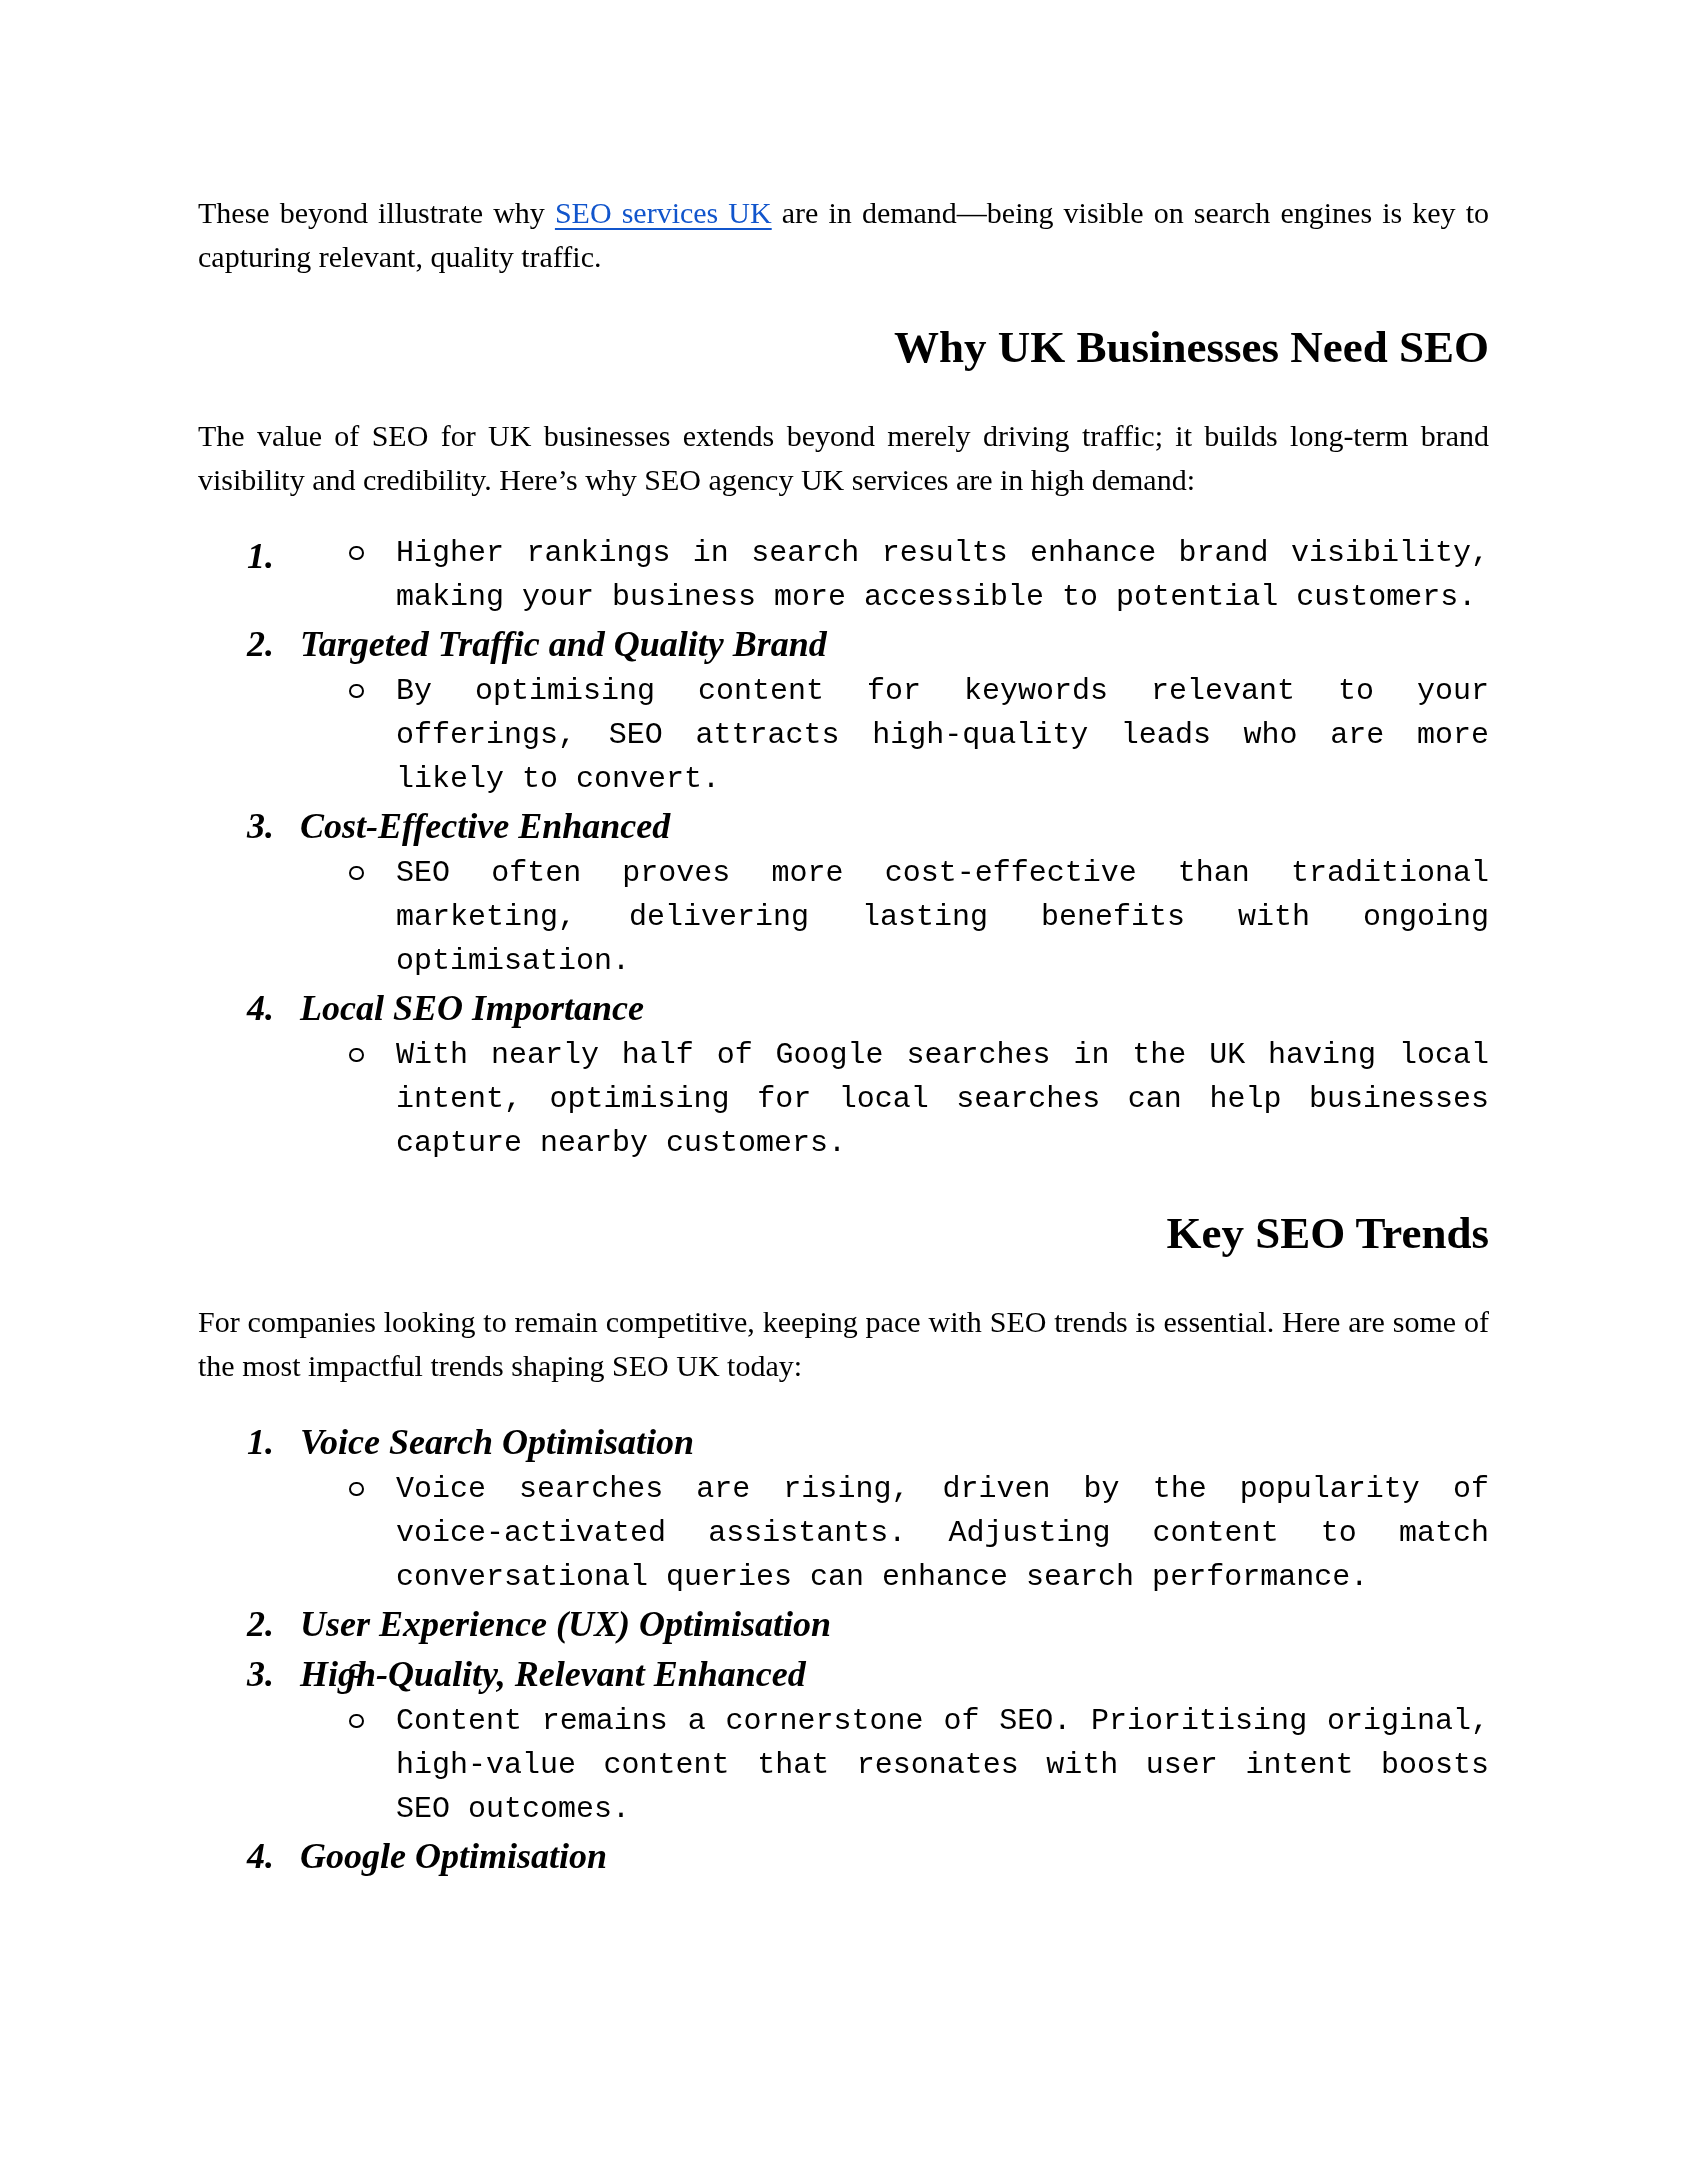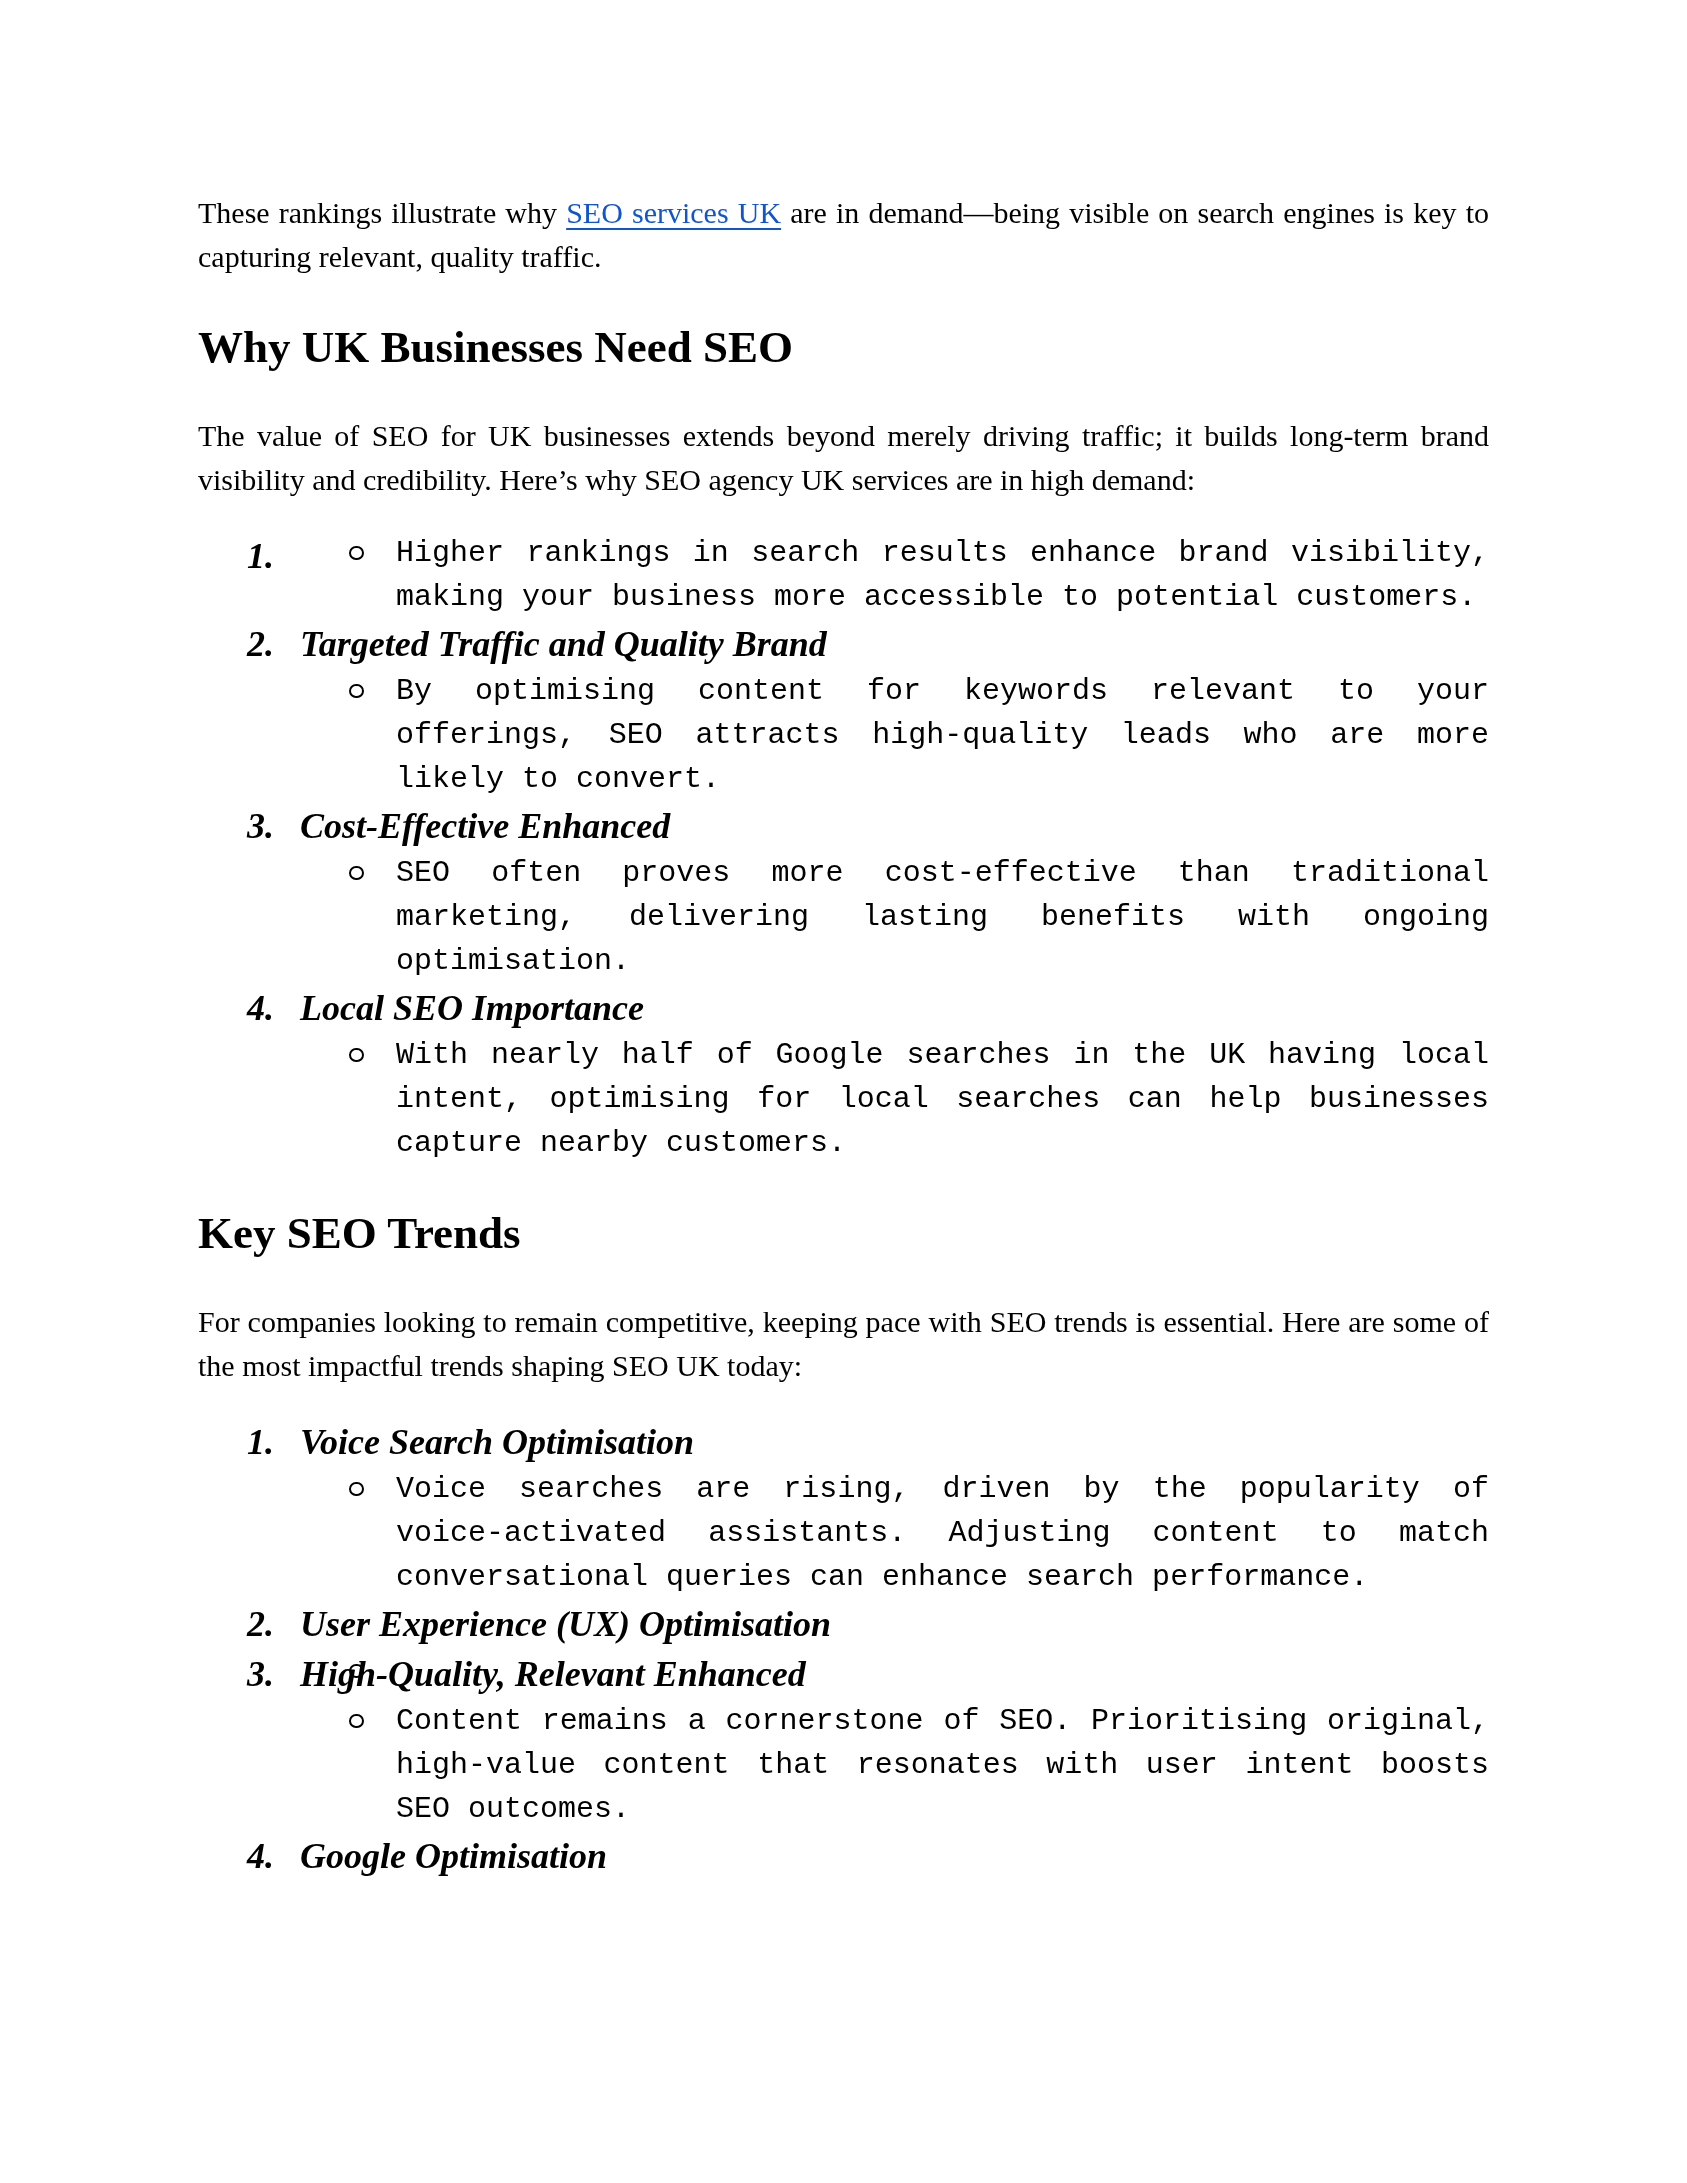--- a/index.html
+++ b/index.html
@@ -26,21 +26,21 @@
     font-size: 30px;
     line-height: 44px;
     text-align: justify;
     margin: 0;
   }
   .heading {
     font-size: 45px;
     line-height: 57px;
     font-weight: bold;
     margin: 40px 0 38px 0;
-    text-align: left;
+    text-align: right;
   }
   .num-list {
     list-style: none;
     margin: 29px 0 0 0;
     padding: 0;
   }
   .num-list li {
     margin: 0;
     padding: 0;
   }
@@ -81,21 +81,21 @@
     color: #1155cc;
     text-decoration-thickness: 2px;
     text-underline-offset: 4.6px;
   }
 </style>
 </head>
 <body>
 
 <div class="page">
 
-  <p class="para"><span>These rankings illustrate why </span><a href="#" class="doc-link">SEO services UK</a><span> are in demand—being visible on search engines is key to capturing relevant, quality traffic.</span></p>
+  <p class="para"><span>These beyond illustrate why </span><a href="#" class="doc-link">SEO services UK</a><span> are in demand—being visible on search engines is key to capturing relevant, quality traffic.</span></p>
 
   <h2 class="heading">Why UK Businesses Need SEO</h2>
 
   <p class="para">The value of SEO for UK businesses extends beyond merely driving traffic; it builds long-term brand visibility and credibility. Here’s why SEO agency UK services are in high demand:</p>
 
   <ol class="num-list">
     <li>
       <div class="item-title-row">
         <span class="item-num">1.</span>
       </div>

